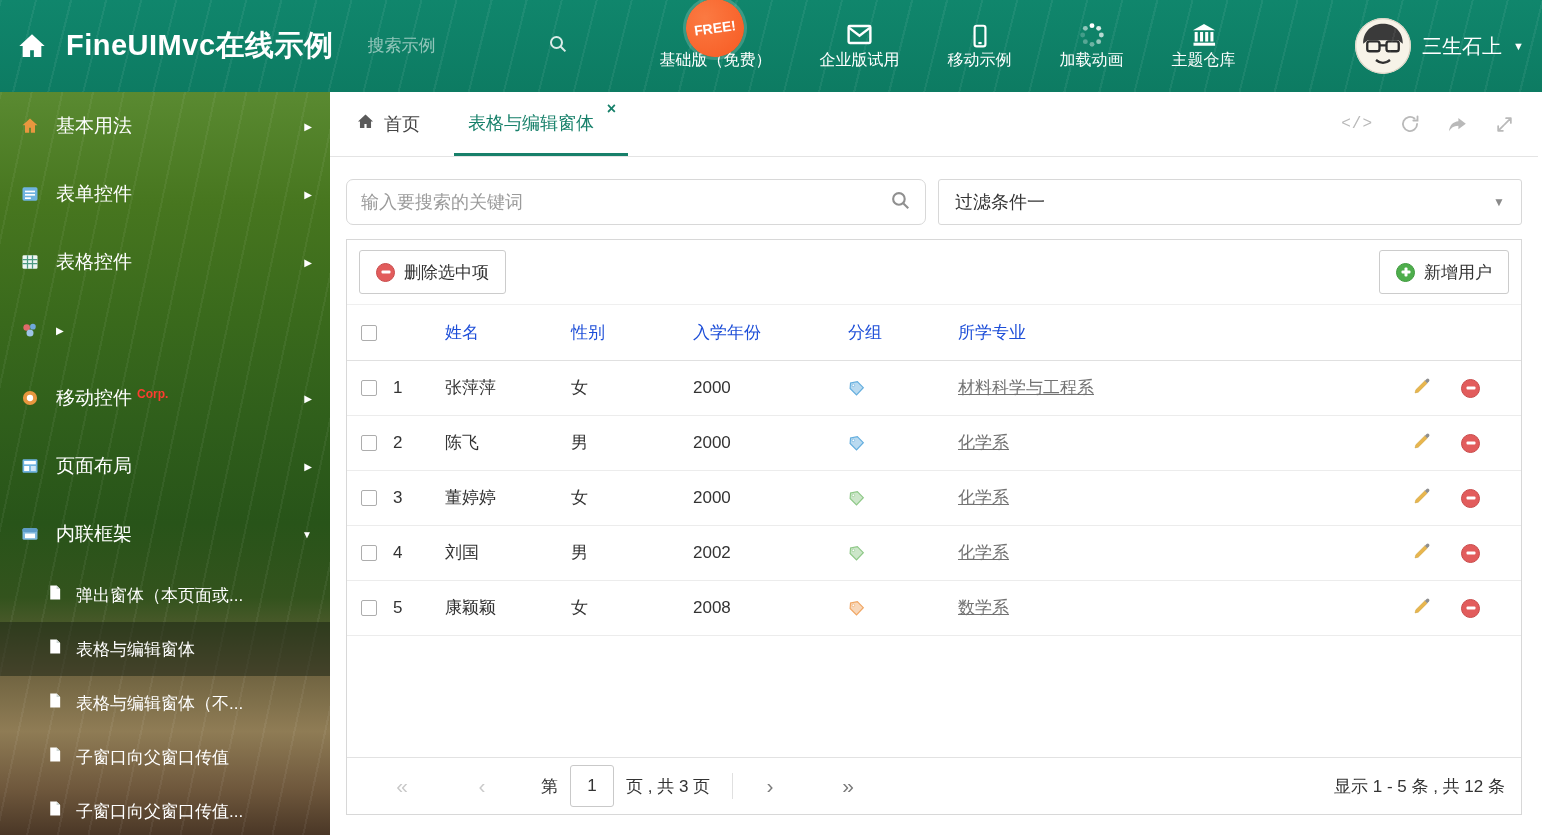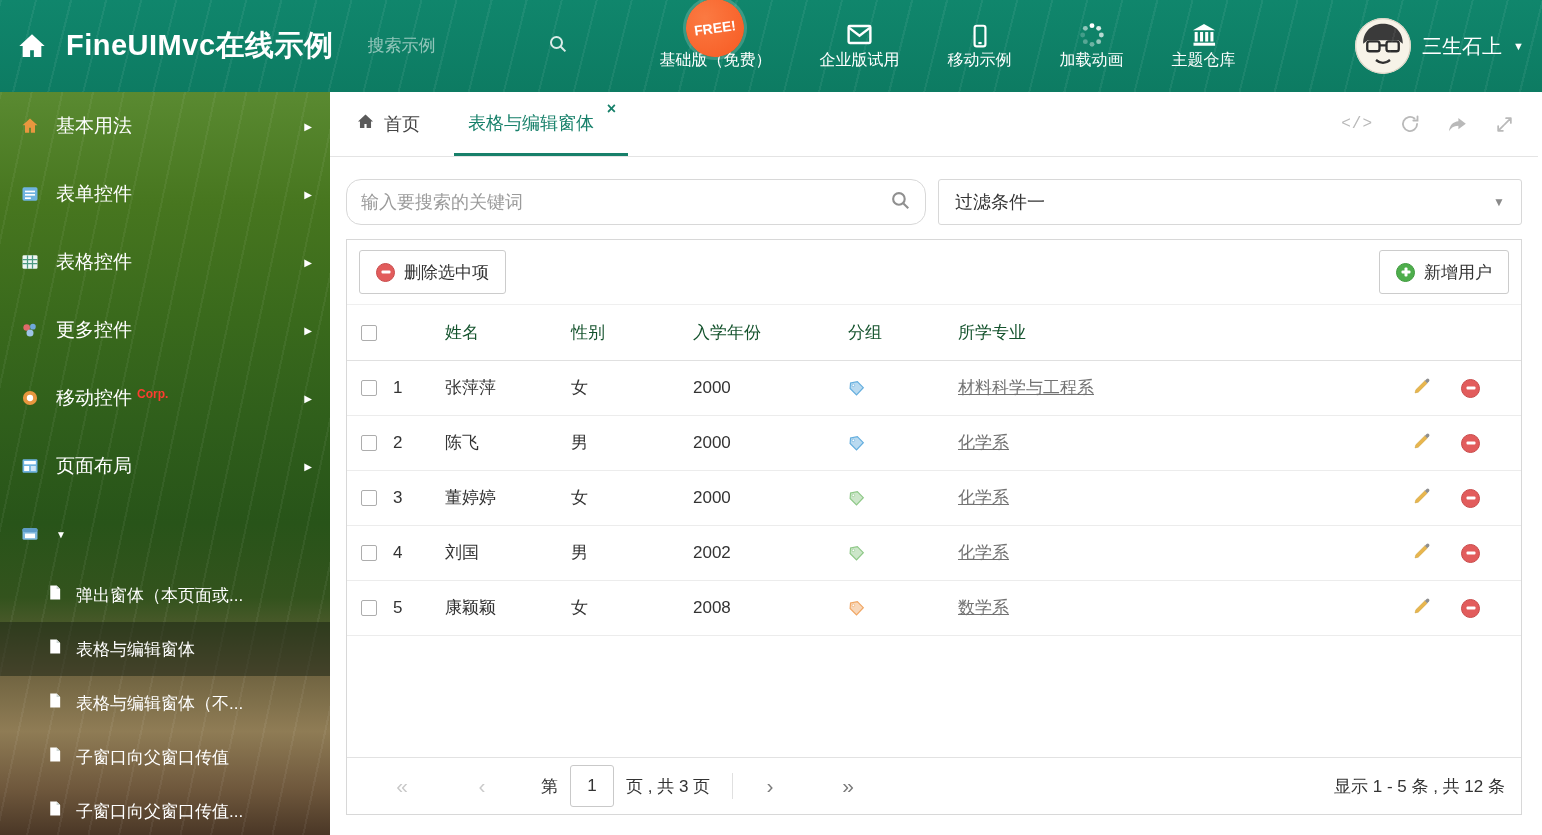--- a/index.html
+++ b/index.html
@@ -55,36 +55,36 @@
   .tab-active{margin-left:22px;color:#17806a;border-bottom:3px solid #17806a;position:relative;
     padding:0 34px 0 14px;}
   .tab-close{position:absolute;top:9px;right:12px;font-size:16px;font-weight:bold;color:#17806a;
     line-height:1;cursor:pointer;}
   .tab-tools{margin-left:auto;display:flex;align-items:center;gap:27px;padding-right:24px;}
   .tool{display:flex;align-items:center;cursor:pointer;}
   .code-tool{font-size:16px;color:#b9b9b9;letter-spacing:1px;
     font-family:"Liberation Mono","DejaVu Sans Mono",monospace;}
 
   .filter-row{display:flex;gap:12px;padding:22px 16px 14px;flex-shrink:0;}
-  .search-box{flex:1;height:46px;border:1px solid #d8d8d8;border-radius:15px;display:flex;
+  .search-box{flex:1;height:46px;border:1px solid #d8d8d8;border-radius:7px;display:flex;
     align-items:center;padding:0 14px;background:#fff;}
   .search-box input{flex:1;border:none;outline:none;font-size:18px;color:#333;min-width:0;}
   .search-box input::placeholder{color:#9b9b9b;}
   .filter-select{flex:1;height:46px;border:1px solid #d8d8d8;border-radius:3px;display:flex;
     align-items:center;padding:0 16px;font-size:18px;color:#333;cursor:pointer;background:#fff;}
   .filter-select .caret{margin-left:auto;color:#8a8a8a;font-size:12px;}
 
   .panel{margin:0 16px 20px;border:1px solid #d8d8d8;flex:1;display:flex;flex-direction:column;min-height:0;}
   .panel-toolbar{display:flex;align-items:center;justify-content:space-between;padding:10px 12px;
     border-bottom:1px solid #efefef;flex-shrink:0;}
   .btn{display:inline-flex;align-items:center;gap:9px;height:44px;padding:0 16px;border:1px solid #ccc;
     border-radius:3px;background:#fff;font-size:17px;color:#333;cursor:pointer;}
 
   .grid{width:100%;border-collapse:collapse;table-layout:fixed;}
-  .grid th{font-weight:normal;text-align:left;font-size:17px;color:#14532d;height:55px;
+  .grid th{font-weight:normal;text-align:left;font-size:17px;color:#1d4ed8;height:55px;
     border-bottom:1px solid #e0e0e0;font-family:Liberation Serif, serif;}
   .grid td{font-size:17px;color:#333;height:55px;border-bottom:1px solid #ececec;}
   .c-cb{padding-left:14px;}
   .checkbox{display:inline-block;width:16px;height:16px;border:1px solid #adadad;border-radius:2px;
     background:#fff;cursor:pointer;vertical-align:middle;}
   .major-link{color:#737373;text-decoration:underline;cursor:pointer;}
   .tag{display:inline-flex;vertical-align:middle;}
   .edit-ico{display:inline-flex;cursor:pointer;}
   .del-ico{position:relative;display:inline-block;width:19px;height:19px;border-radius:50%;
     background:#e25c5c;border:1px solid #c94b4b;cursor:pointer;vertical-align:middle;}
@@ -249,23 +249,20 @@
   </div>
 
   <div class="s-item">
     <span class="s-ico">
       <svg viewBox="0 0 24 24" width="20" height="20">
           <circle cx="8" cy="9" r="4" fill="#e06a6a"></circle>
           <circle cx="15.5" cy="8" r="3.4" fill="#6fa8dc"></circle>
           <circle cx="12" cy="15.5" r="4.2" fill="#9fc5e8"></circle>
         </svg>
     </span>
-    <span class="s-label">
-        <span>更多控件</span>
-      </span>
     <span class="s-arrow">▶</span>
   </div>
 
   <div class="s-item">
     <span class="s-ico">
       <svg viewBox="0 0 24 24" width="20" height="20">
           <circle cx="12" cy="12" r="8.5" fill="#e8973f"></circle>
           <circle cx="12" cy="12" r="3.8" fill="#fff"></circle>
         </svg>
     </span>
@@ -292,20 +289,23 @@
   </div>
 
   <div class="s-item">
     <span class="s-ico">
       <svg viewBox="0 0 24 24" width="20" height="20">
           <rect x="3" y="5" width="18" height="14" rx="2" fill="#7fb8de"></rect>
           <rect x="3" y="5" width="18" height="4.5" rx="2" fill="#5d9cc9"></rect>
           <rect x="6" y="11.5" width="12" height="5.5" fill="#fff"></rect>
         </svg>
     </span>
+    <span class="s-label">
+        <span>内联框架</span>
+      </span>
     <span class="s-arrow">▼</span>
   </div>
 
   <div class="s-sub">
     <span>
       <svg viewBox="0 0 24 24" width="17" height="17">
           <path d="M6 2h9l5 5v15H6z" fill="#fff"></path>
           <path d="M15 2l5 5h-5z" fill="#cfd8d5"></path>
         </svg>
     </span>

